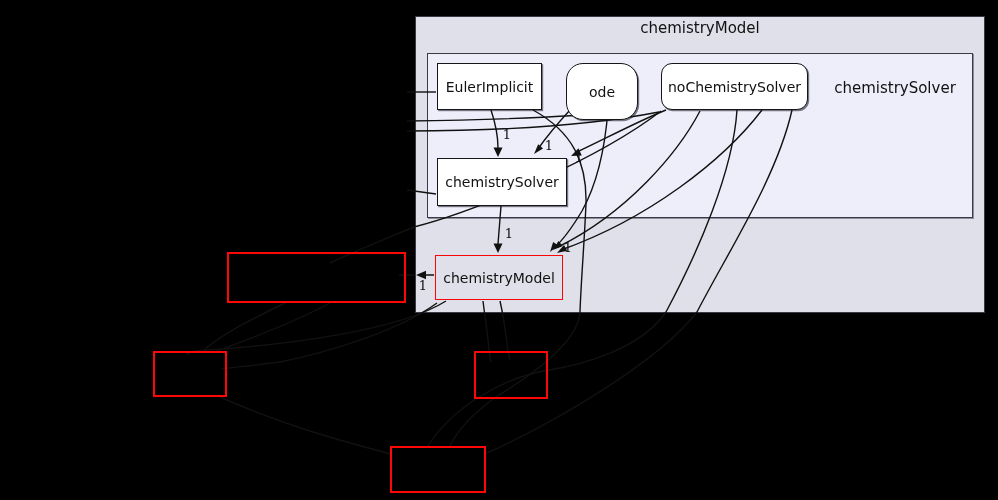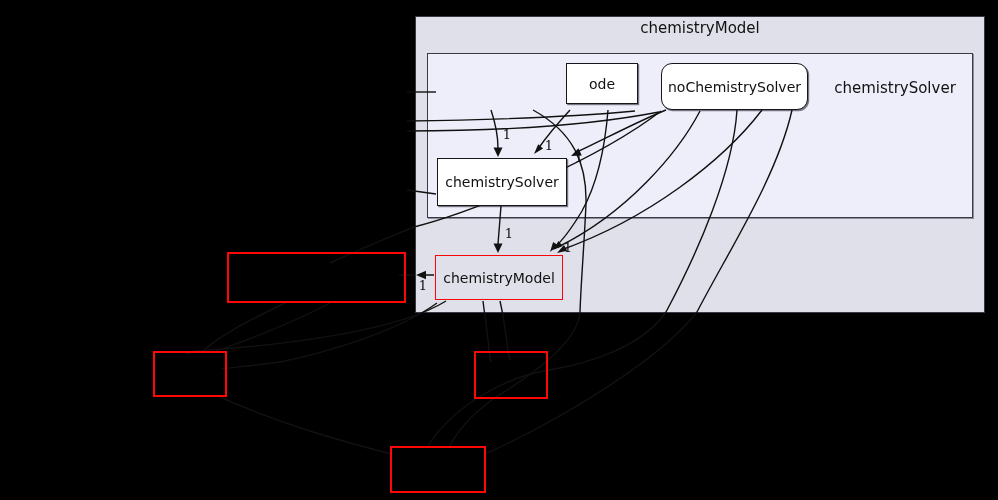--- a/index.html
+++ b/index.html
@@ -105,21 +105,24 @@
     <path class="edge" d="M446,301 C400,330 290,345 195,351 L186,354"></path>
     <path class="edge" d="M437,303 C400,330 330,352 280,362 C250,366 235,367 222,369"></path>
     <path class="edge" d="M483,301 C485,318 488,335 489,351 L491,362"></path>
     <path class="edge" d="M500,301 C504,318 506,335 508,351 L510,360"></path>
 
     <path class="edge" d="M285,303 C250,320 220,335 203,351"></path>
     <path class="edge" d="M330,303 C290,325 240,342 215,352"></path>
     <path class="edge" d="M220,397 C290,428 350,443 391,454"></path>
   </svg>
 
-  <div class="node" style="left:566px;top:63px;width:72px;height:41px;">
+  <div class="node" style="left:437px;top:63px;width:105px;height:47px;">
+    <span>EulerImplicit</span>
+  </div>
+  <div class="node" style="left:566px;top:63px;width:72px;height:57px;border-radius:17px;">
     <span>ode</span>
   </div>
   <div class="node" style="left:661px;top:63px;width:147px;height:47px;border-radius:11px;">
     <span>noChemistrySolver</span>
   </div>
   <div class="node" style="left:437px;top:158px;width:130px;height:48px;">
     <span>chemistrySolver</span>
   </div>
   <div class="node current" style="left:435px;top:255px;width:128px;height:45px;">
     <span>chemistryModel</span>

